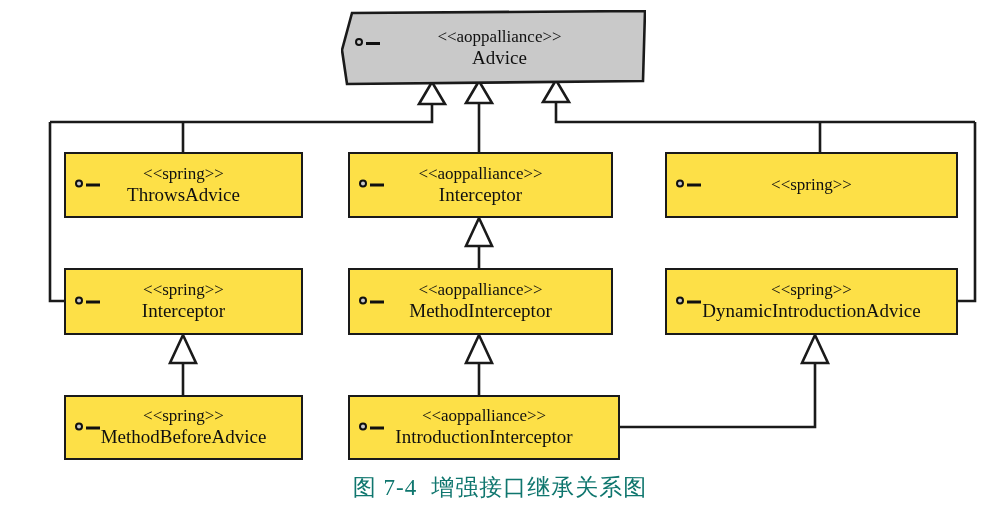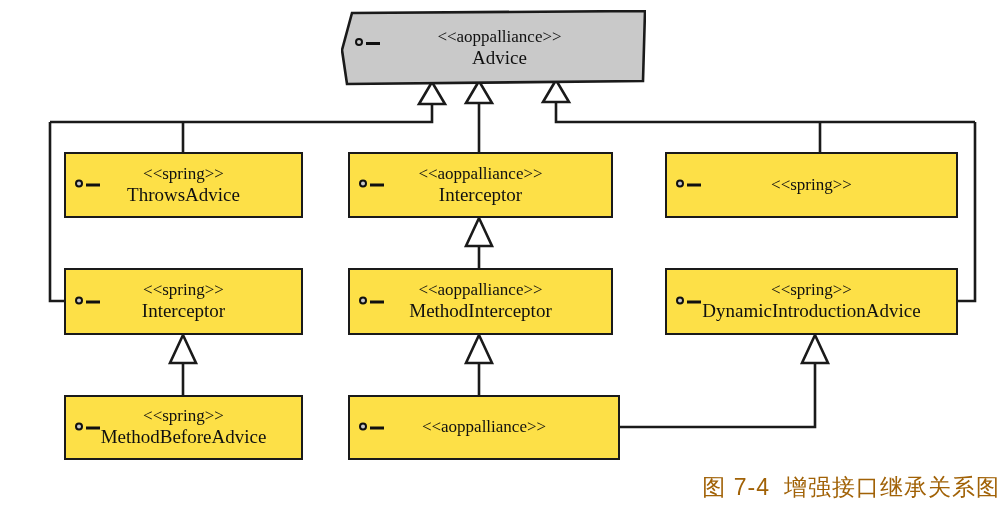--- a/index.html
+++ b/index.html
@@ -113,25 +113,25 @@
     padding-left: 12px;
     box-sizing: border-box;
   }
 
   
   #figure-caption {
     position: absolute;
     left: 0;
     top: 472px;
     width: 1000px;
-    text-align: right;
+    text-align: center;
     font-size: 23px;
     letter-spacing: 1px;
-    color: #a16207;
-    font-family: Liberation Sans, sans-serif;
+    color: #0f766e;
+    font-family: Liberation Serif, serif;
   }
   #figure-caption .cap-num {
     margin-right: 14px;
   }
 </style>
 </head>
 <body>
 
 <div id="diagram-root">
 
@@ -252,19 +252,20 @@
     <div class="stereotype">&lt;&lt;spring&gt;&gt;</div>
     <div class="iface-name">MethodBeforeAdvice</div>
   </div>
 
   <div class="uml-box" style="left:348px; top:395px; width:272px; height:65px;">
     <span class="lollipop">
       <span class="ball"></span>
         <span class="stem"></span>
     </span>
     <div class="stereotype">&lt;&lt;aoppalliance&gt;&gt;</div>
+    <div class="iface-name">IntroductionInterceptor</div>
   </div>
 
   <div id="figure-caption">
     <span class="cap-num">图 7-4</span><span>增强接口继承关系图</span>
   </div>
 
 </div>
 
 </body></html>

